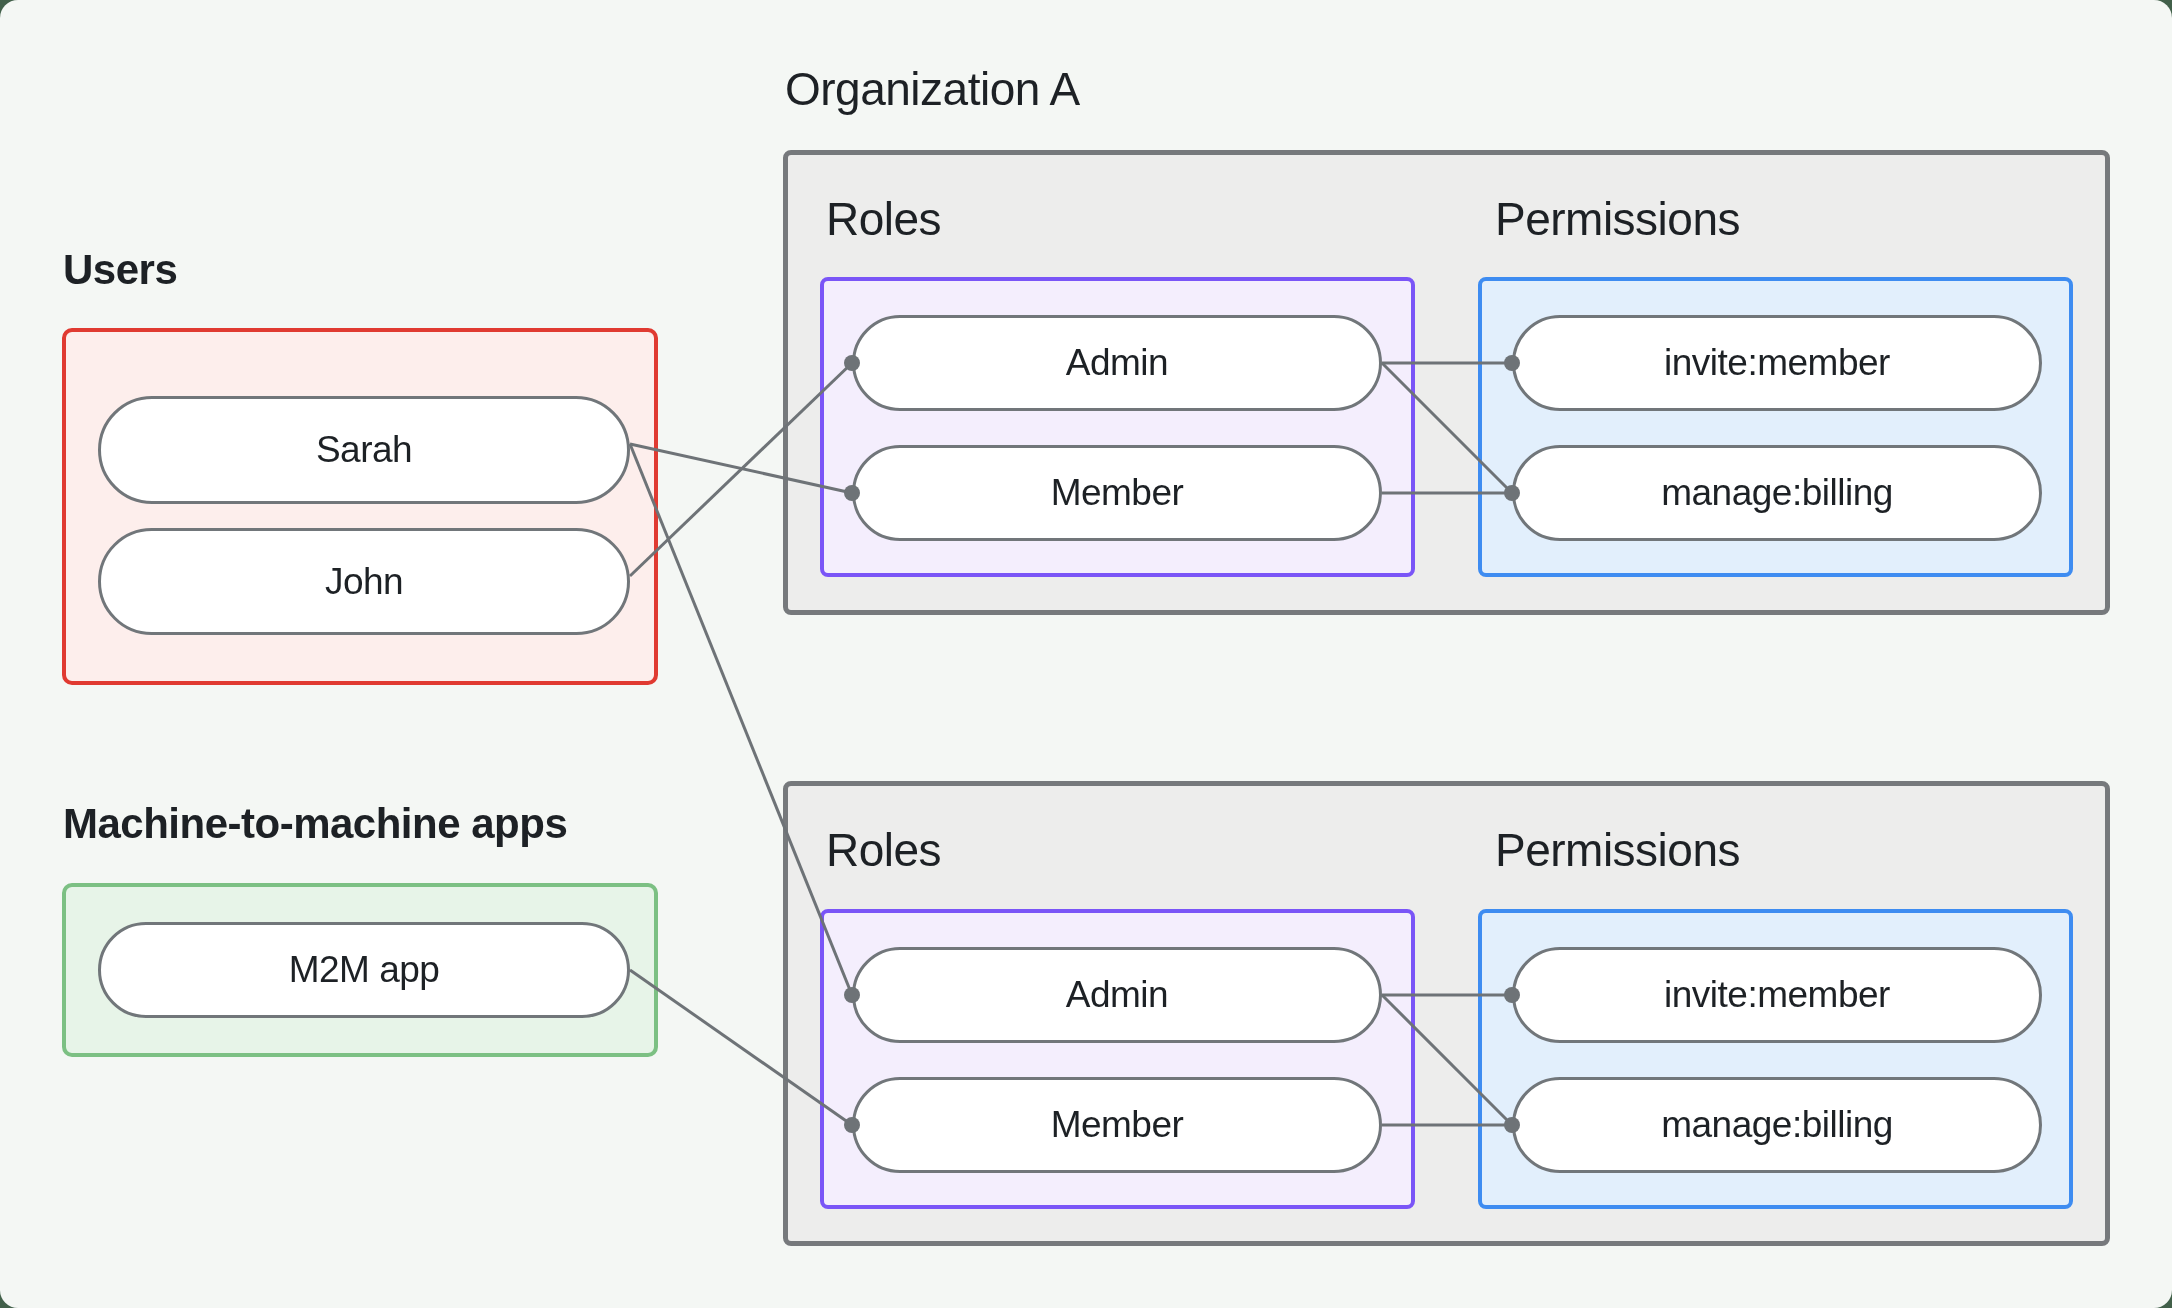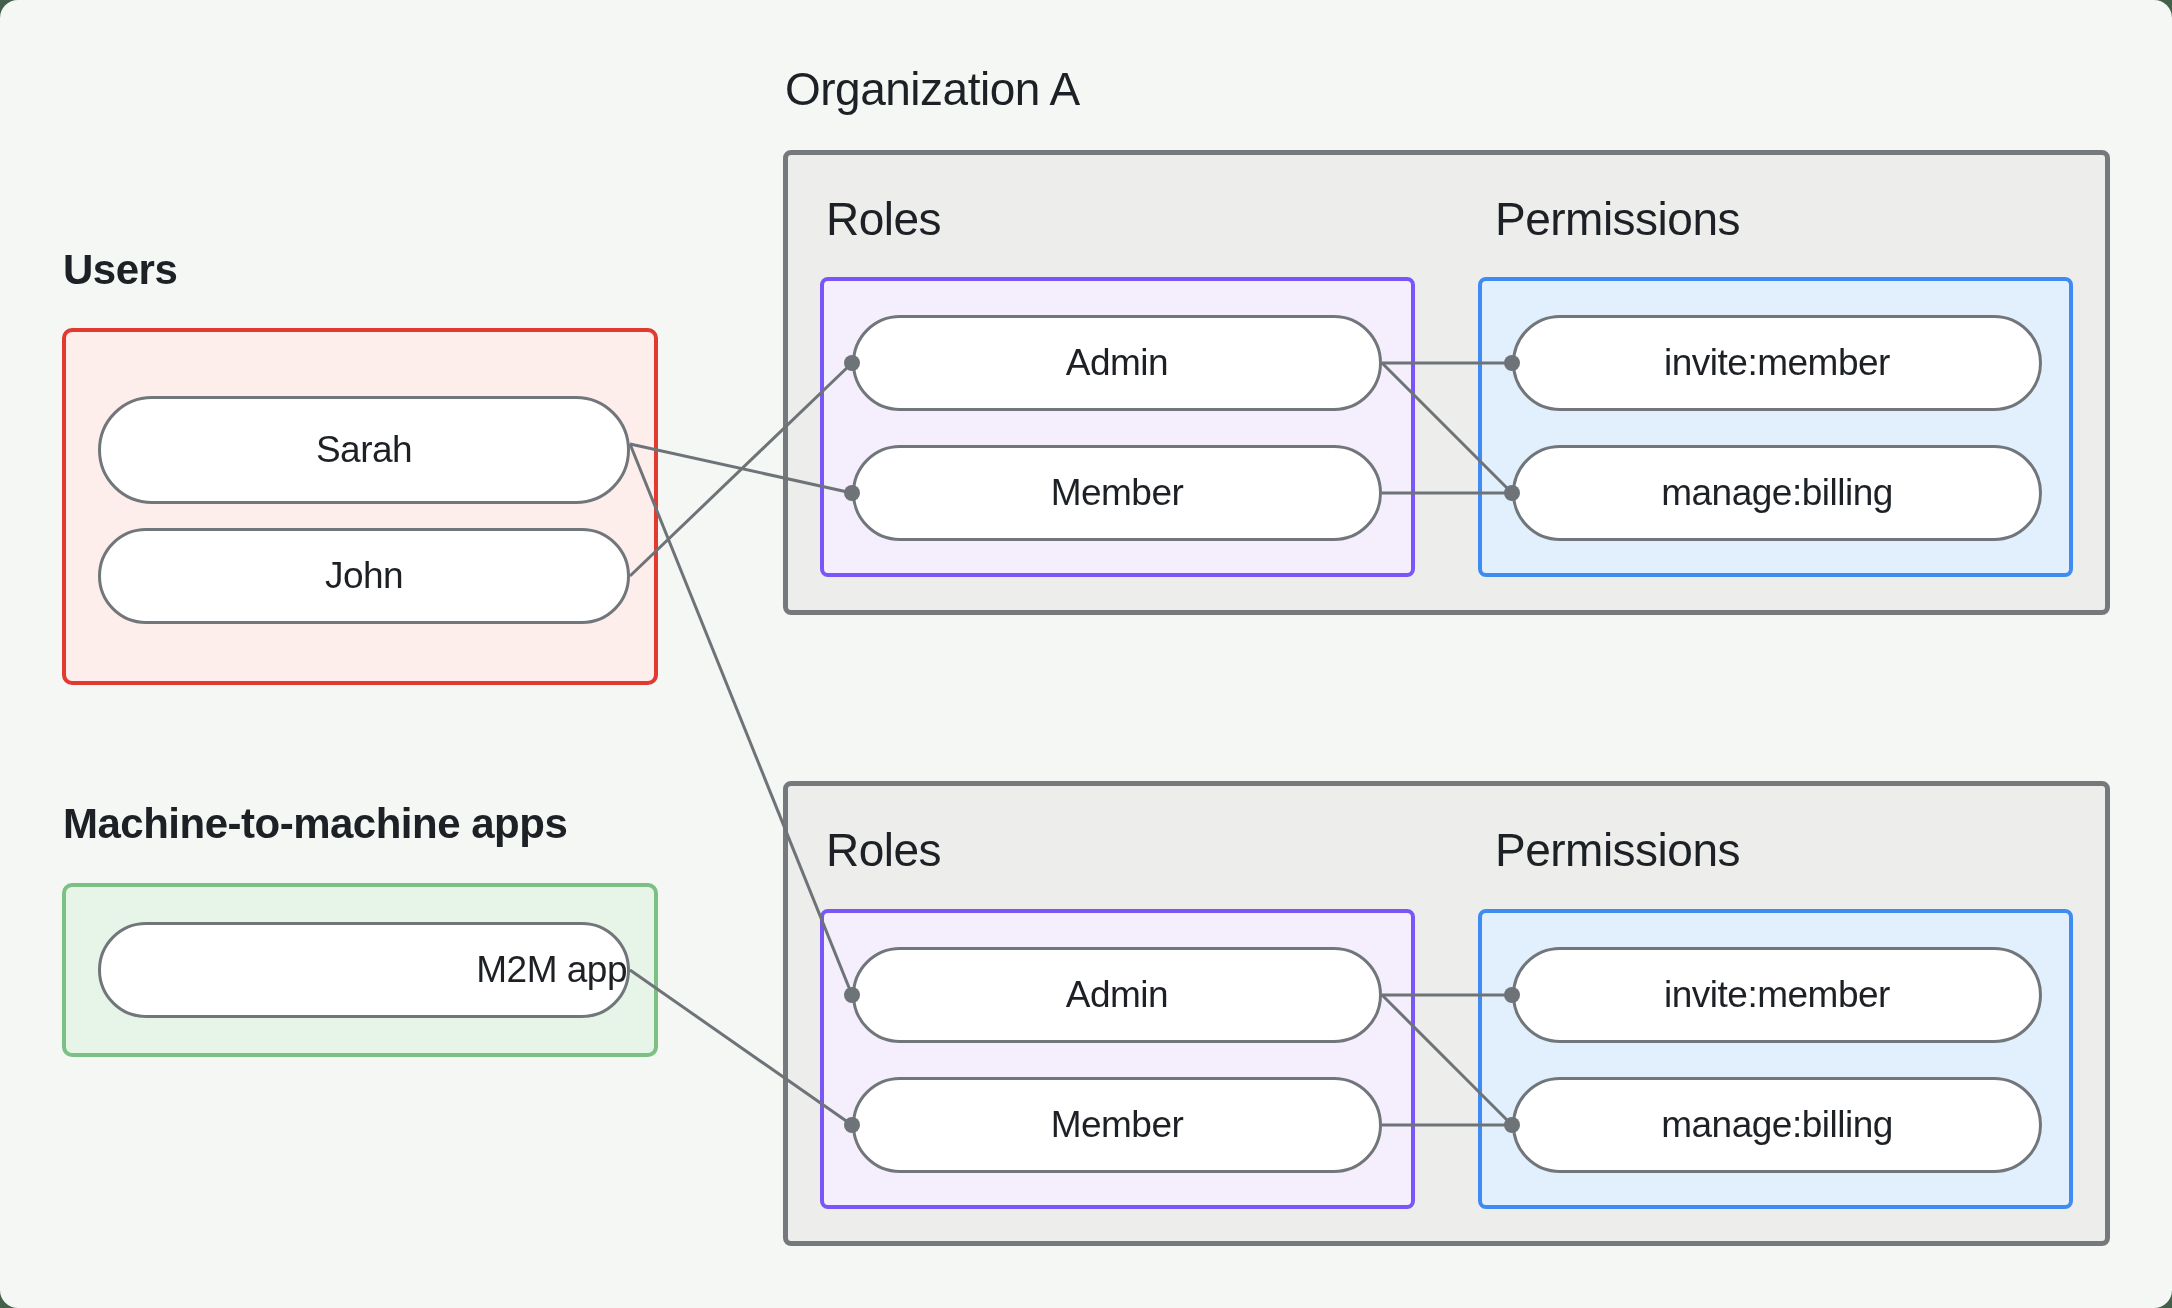--- a/index.html
+++ b/index.html
@@ -45,27 +45,27 @@
 <body>
 
 <div class="stage">
   <div class="card">
 
     <div class="abs section-label" style="left:63px;top:246px;font-weight:bold;">Users</div>
     <div class="abs group-box users-box" style="left:62px;top:328px;width:596px;height:357px;"></div>
     <div class="abs pill" style="left:98px;top:396px;width:532px;height:108px;">
       <span>Sarah</span>
     </div>
-    <div class="abs pill" style="left:98px;top:528px;width:532px;height:96px;">
+    <div class="abs pill" style="left:98px;top:528px;width:532px;height:107px;">
       <span>John</span>
     </div>
 
     <div class="abs section-label" style="left:63px;top:800px;font-weight:bold;">Machine-to-machine apps</div>
     <div class="abs group-box m2m-box" style="left:62px;top:883px;width:596px;height:174px;"></div>
-    <div class="abs pill" style="left:98px;top:922px;width:532px;height:96px;justify-content:flex-end;">
+    <div class="abs pill" style="left:98px;top:922px;width:532px;height:96px;">
       <span>M2M app</span>
     </div>
 
     <div class="abs heading" style="left:785px;top:62px;">Organization A</div>
     <div class="abs org-box" style="left:783px;top:150px;width:1327px;height:465px;"></div>
     <div class="abs heading" style="left:826px;top:192px;">Roles</div>
     <div class="abs heading" style="left:1495px;top:192px;">Permissions</div>
     <div class="abs roles-box" style="left:820px;top:277px;width:595px;height:300px;"></div>
     <div class="abs perms-box" style="left:1478px;top:277px;width:595px;height:300px;"></div>
     <div class="abs pill" style="left:852px;top:315px;width:530px;height:96px;">

